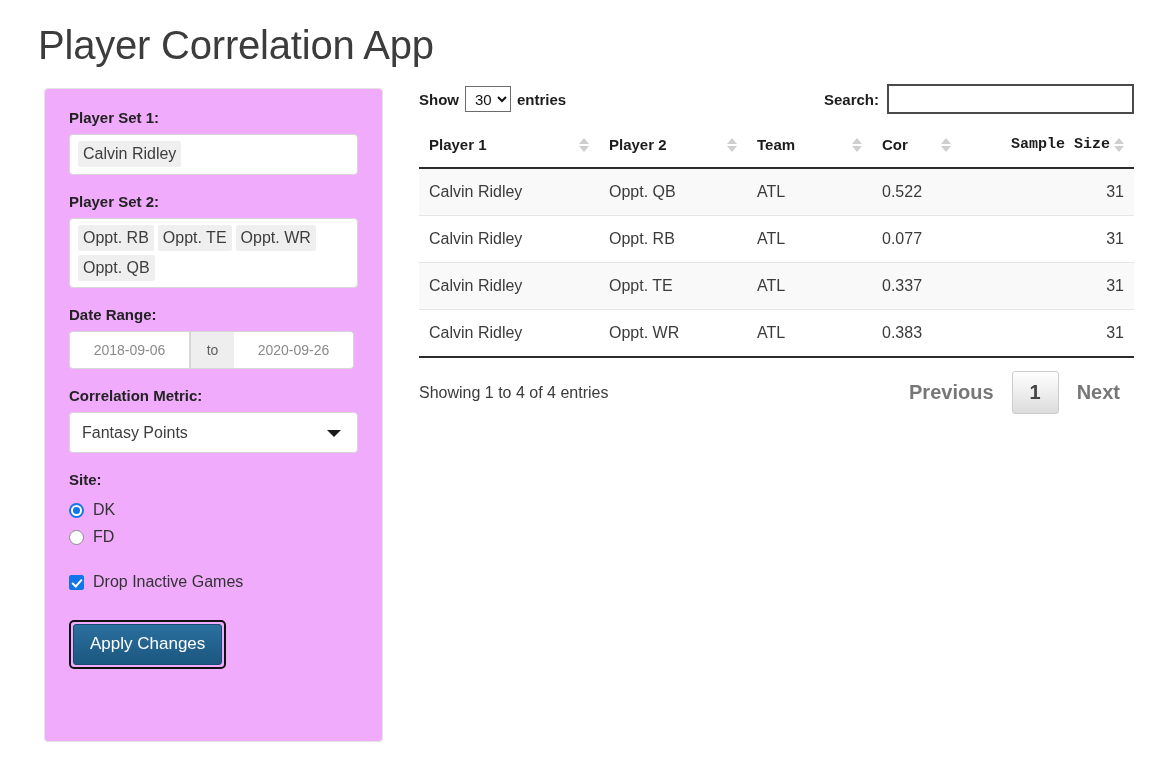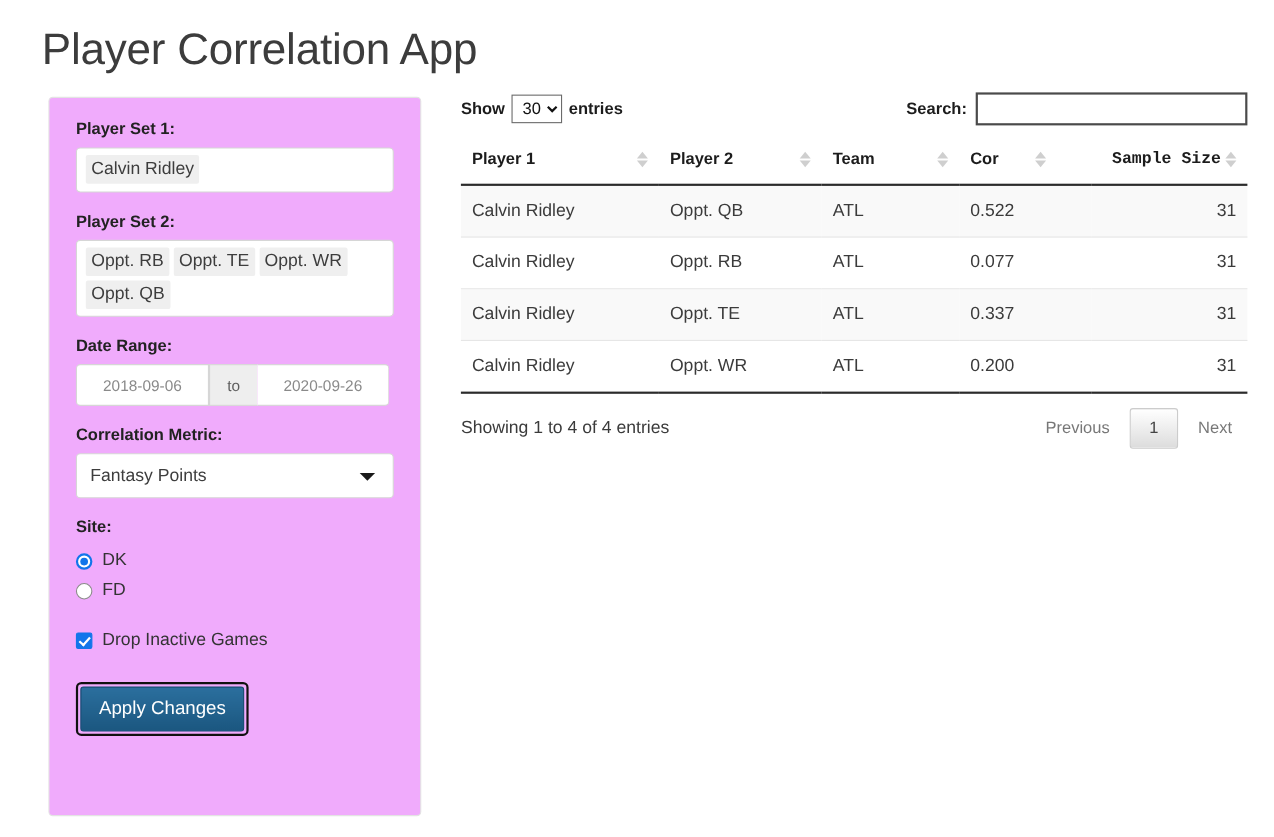--- a/index.html
+++ b/index.html
@@ -315,25 +315,26 @@
   .table-info {
     font-size: 16px;
     color: #3b3b3b;
   }
   .paginate {
     display: flex;
     align-items: center;
     gap: 0;
   }
   .pg {
-    font-size: 15px;
+    font-size: 20px;
     color: #777777;
     padding: 8px 14px;
     cursor: pointer;
     user-select: none;
+    font-weight: bold;
   }
   .pg.current {
     color: #444444;
     border: 1px solid #cccccc;
     border-radius: 3px;
     background: #ffffff;
     background-image: linear-gradient(#ffffff, #dcdcdc);
     padding: 9px 17px;
     margin: 0 4px;
   }
@@ -495,21 +496,21 @@
           <td>Calvin Ridley</td>
           <td>Oppt. TE</td>
           <td>ATL</td>
           <td>0.337</td>
           <td class="num">31</td>
         </tr>
         <tr>
           <td>Calvin Ridley</td>
           <td>Oppt. WR</td>
           <td>ATL</td>
-          <td>0.200</td>
+          <td>0.383</td>
           <td class="num">31</td>
         </tr>
       </tbody>
     </table>
 
     <div class="table-bottom">
       <div class="table-info">Showing 1 to 4 of 4 entries</div>
       <div class="paginate">
         <span class="pg">Previous</span>
         <span class="pg current">1</span>

